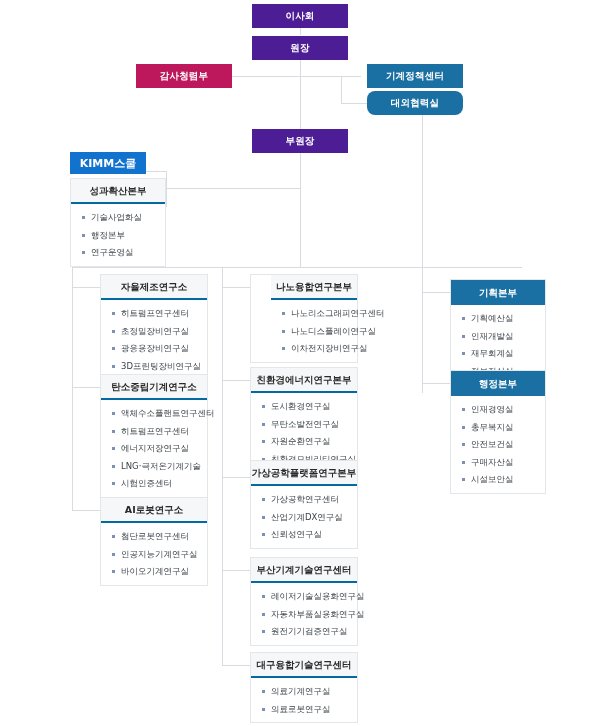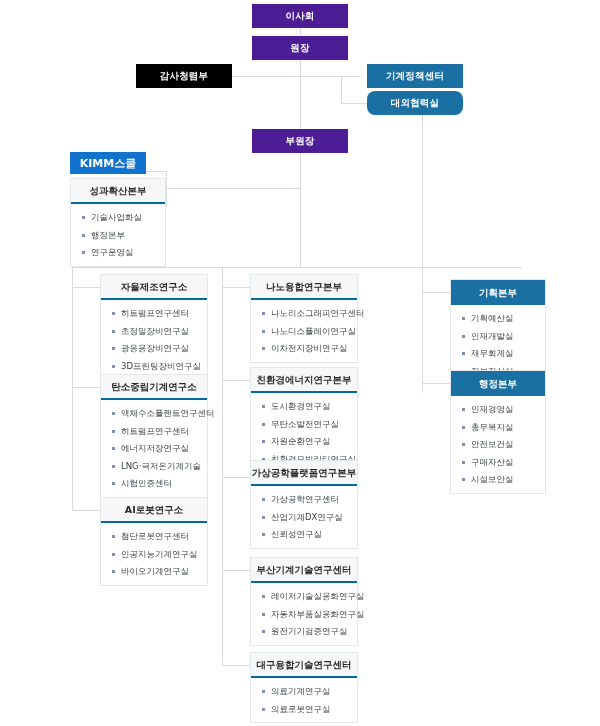--- a/index.html
+++ b/index.html
@@ -27,21 +27,21 @@
     display:flex;
     align-items:center;
     justify-content:center;
     color:#ffffff;
     font-size:9.5px;
     font-weight:bold;
     letter-spacing:.2px;
     line-height:1;
   }
   .node.navy{background:#4c1d95;}
-  .node.blue{background:#000000;}
+  .node.blue{background:#be185d;}
   .node.teal{background:#1a6fa3;}
 
   
   .card{
     position:absolute;
     box-sizing:border-box;
     background:#ffffff;
     border:1px solid #e4e7ea;
   }
   .card-head{
@@ -212,21 +212,21 @@
     <div class="card-head">AI로봇연구소</div>
     <div class="card-body">
       <ul>
         <li>첨단로봇연구센터</li>
         <li>인공지능기계연구실</li>
         <li>바이오기계연구실</li>
       </ul>
     </div>
   </div>
 
-  <div class="card" style="left:250px;top:274px;width:108px;">
+  <div class="card" style="left:250px;top:274px;width:108px;padding-left:20px;">
     <div class="card-head">나노융합연구본부</div>
     <div class="card-body">
       <ul>
         <li>나노리소그래피연구센터</li>
         <li>나노디스플레이연구실</li>
         <li>이차전지장비연구실</li>
       </ul>
     </div>
   </div>
 

